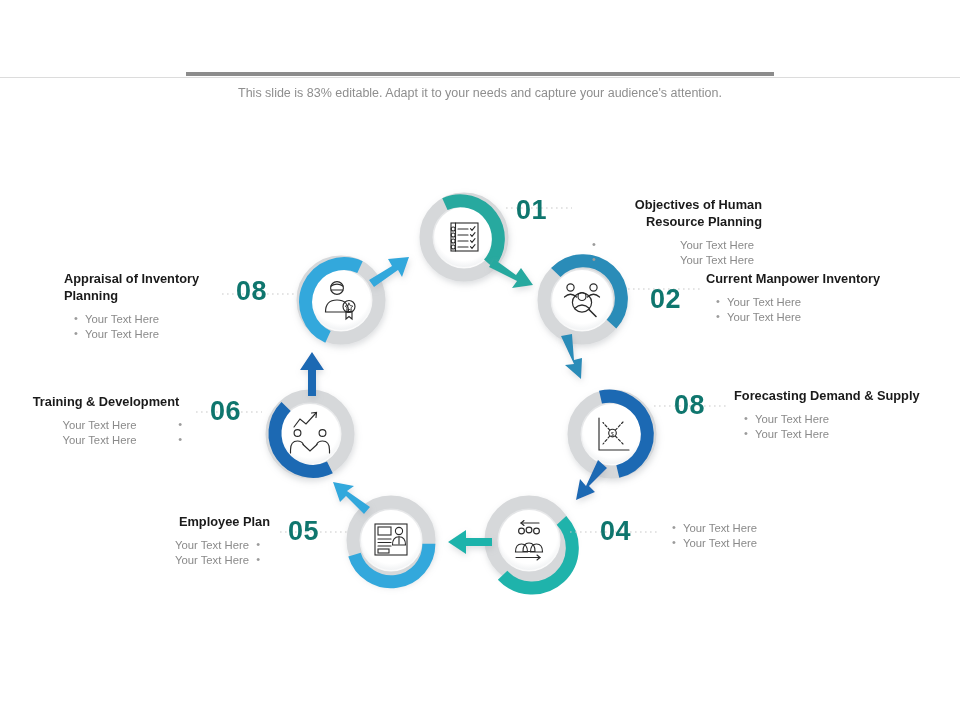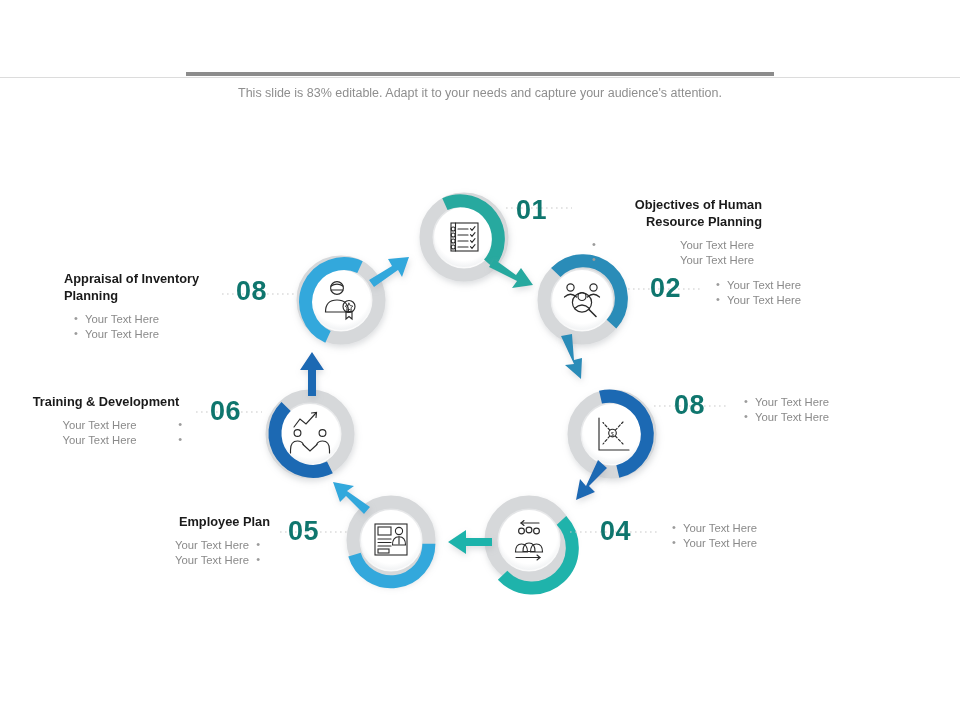--- a/index.html
+++ b/index.html
@@ -270,32 +270,34 @@
     <div class="step-text left-align" style="left:582px; top:76px; width:180px;text-align:right;">
       <div class="step-title wrap">Objectives of Human Resource Planning</div>
       <ul class="step-bullets">
         <li>Your Text Here</li>
         <li>Your Text Here</li>
       </ul>
     </div>
   </div>
 
   <div class="step-node">
-    <div class="step-number" style="left:650px; top:155px;">02</div>
+    <div class="step-number" style="left:650px; top:166px;">02</div>
     <div class="step-text left-align" style="left:706px; top:150px; width:230px;">
+      <div class="step-title">Current Manpower Inventory</div>
       <ul class="step-bullets">
         <li>Your Text Here</li>
         <li>Your Text Here</li>
       </ul>
     </div>
   </div>
 
   <div class="step-node">
     <div class="step-number" style="left:674px; top:272px;">08</div>
     <div class="step-text left-align" style="left:734px; top:267px; width:220px;">
+      <div class="step-title">Forecasting Demand &amp; Supply</div>
       <ul class="step-bullets">
         <li>Your Text Here</li>
         <li>Your Text Here</li>
       </ul>
     </div>
   </div>
 
   <div class="step-node">
     <div class="step-number" style="left:600px; top:398px;">04</div>
     <div class="step-text left-align" style="left:662px; top:393px; width:200px;">

